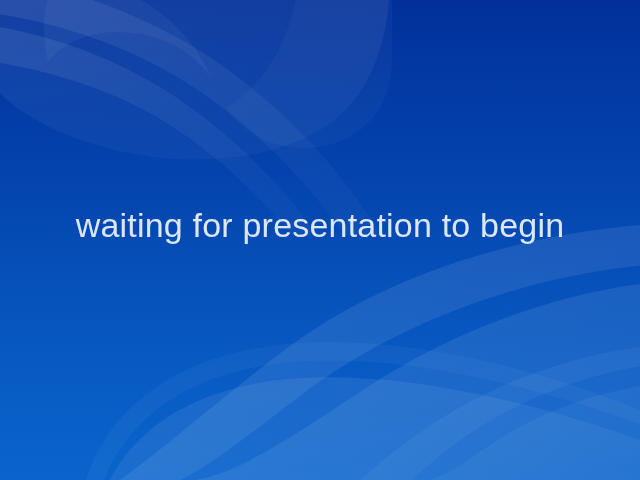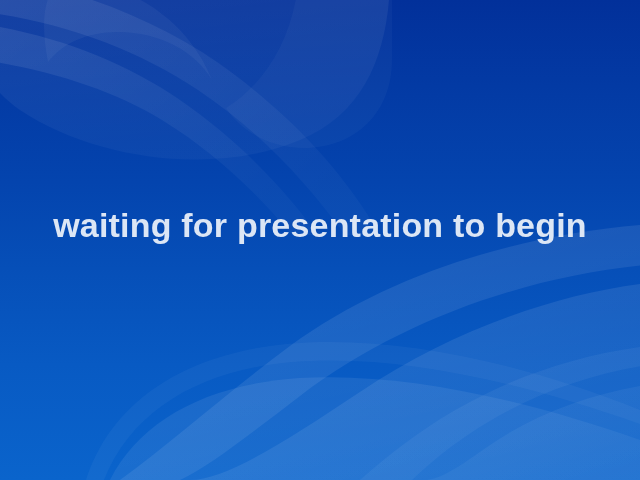--- a/index.html
+++ b/index.html
@@ -28,21 +28,21 @@
     height: 480px;
     display: block;
   }
   #slide-text {
     position: absolute;
     left: 0;
     top: 203px;
     width: 640px;
     text-align: center;
     font-size: 34px;
-    font-weight: 700;
+    font-weight: 400;
     letter-spacing: 0.2px;
     line-height: 44px;
     color: #dce6f5;
     white-space: nowrap;
   }
 </style>
 </head>
 <body>
 
 <div id="slide">

